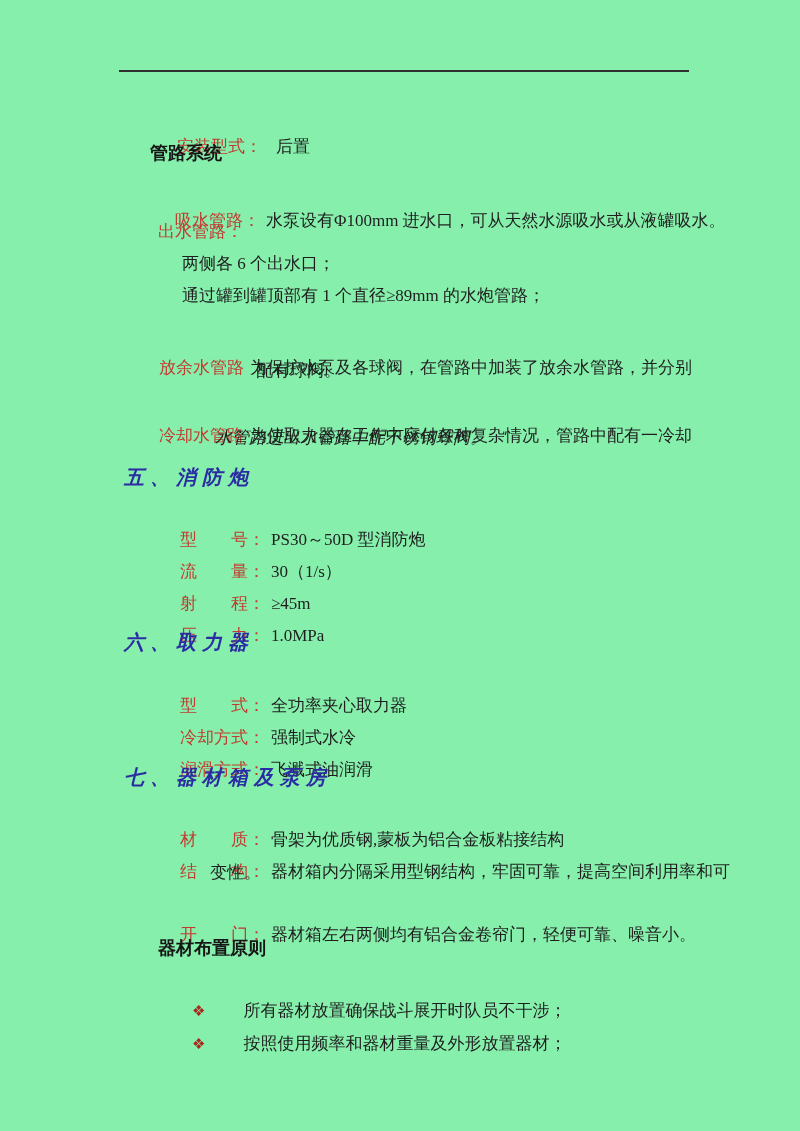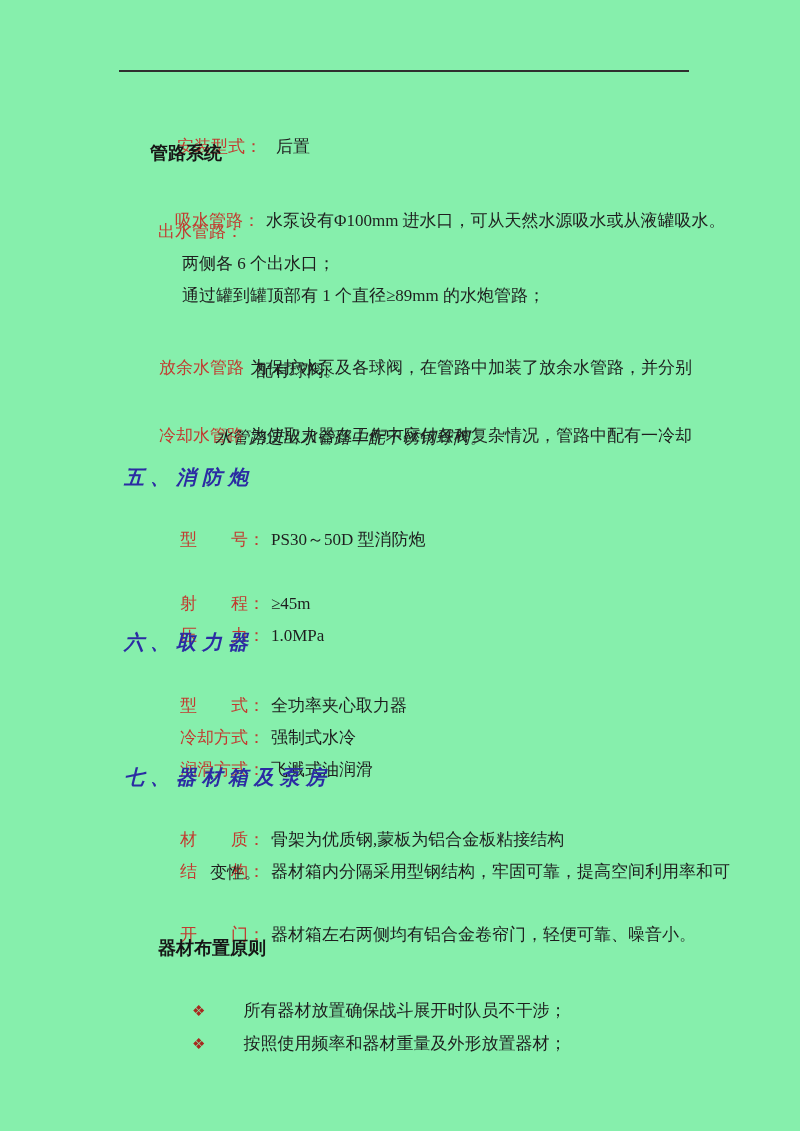--- a/index.html
+++ b/index.html
@@ -61,20 +61,23 @@
 
   <div class="line" style="left:142px;top:391px;">
     <span class="red">冷却水管路</span><span class="gap6">为使取力器在工作中应付各种复杂情况，管路中配有一冷却</span>
   </div>
   <div class="line" style="left:215px;top:423px;font-style:italic;">水管路进出水管路中配不锈钢球阀。</div>
 
   <div class="line heading" style="left:124px;top:461px;">五、消防炮</div>
   <div class="line" style="left:163px;top:495px;">
     <span class="red">型　　号：</span><span class="gap6">PS30～50D 型消防炮</span>
   </div>
+  <div class="line" style="left:163px;top:527px;">
+    <span class="red">流　　量：</span><span class="gap6">30（1/s）</span>
+  </div>
   <div class="line" style="left:163px;top:559px;">
     <span class="red">射　　程：</span><span class="gap6">≥45m</span>
   </div>
   <div class="line" style="left:163px;top:591px;">
     <span class="red">压　　力：</span><span class="gap6">1.0MPa</span>
   </div>
 
   <div class="line heading" style="left:124px;top:626px;text-align:right;">六、取力器</div>
   <div class="line" style="left:163px;top:661px;">
     <span class="red">型　　式：</span><span class="gap6">全功率夹心取力器</span>

